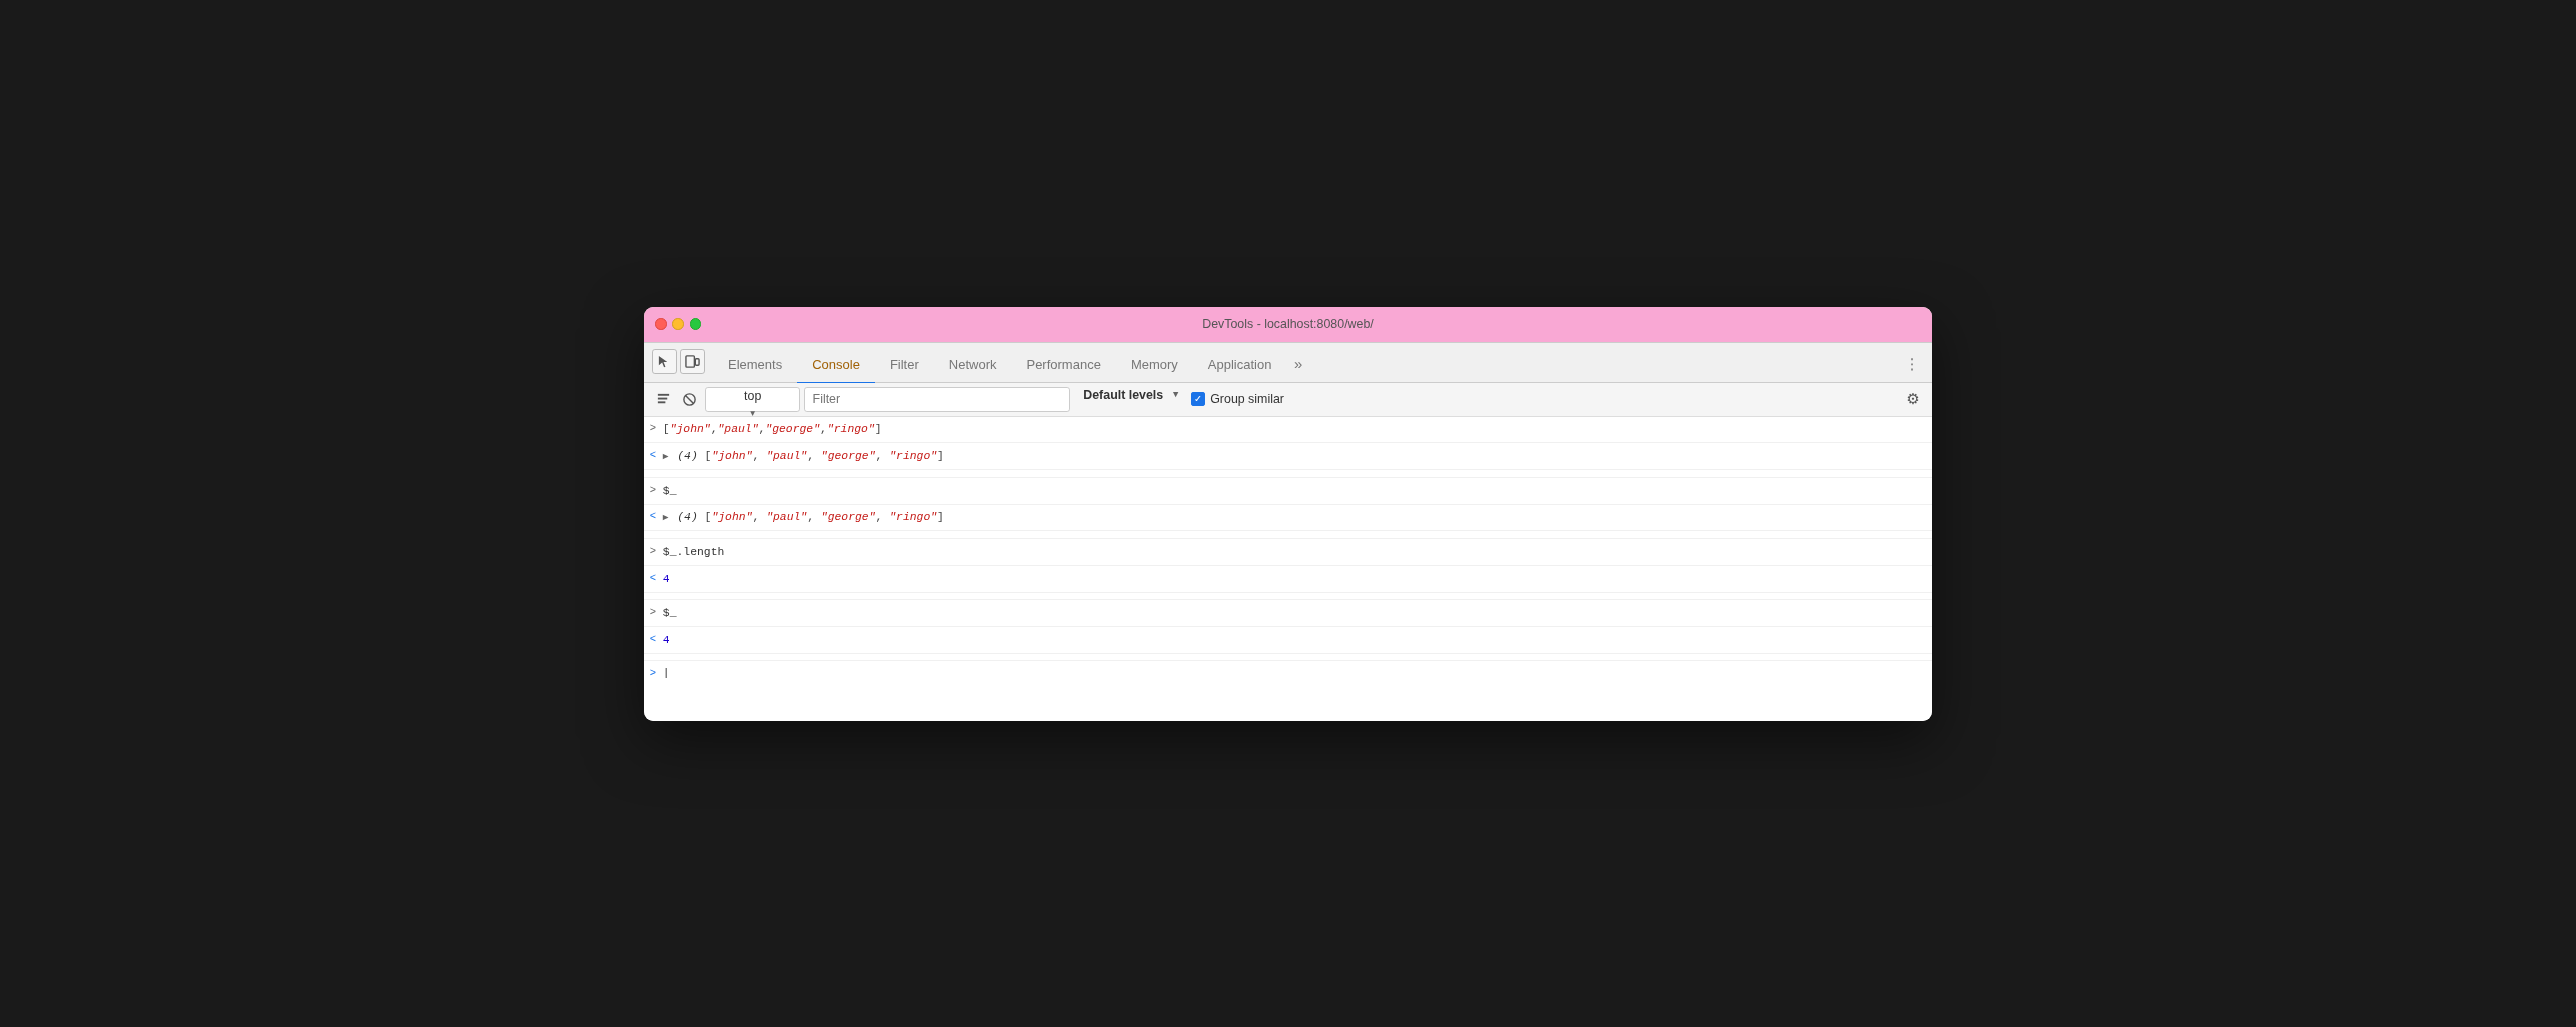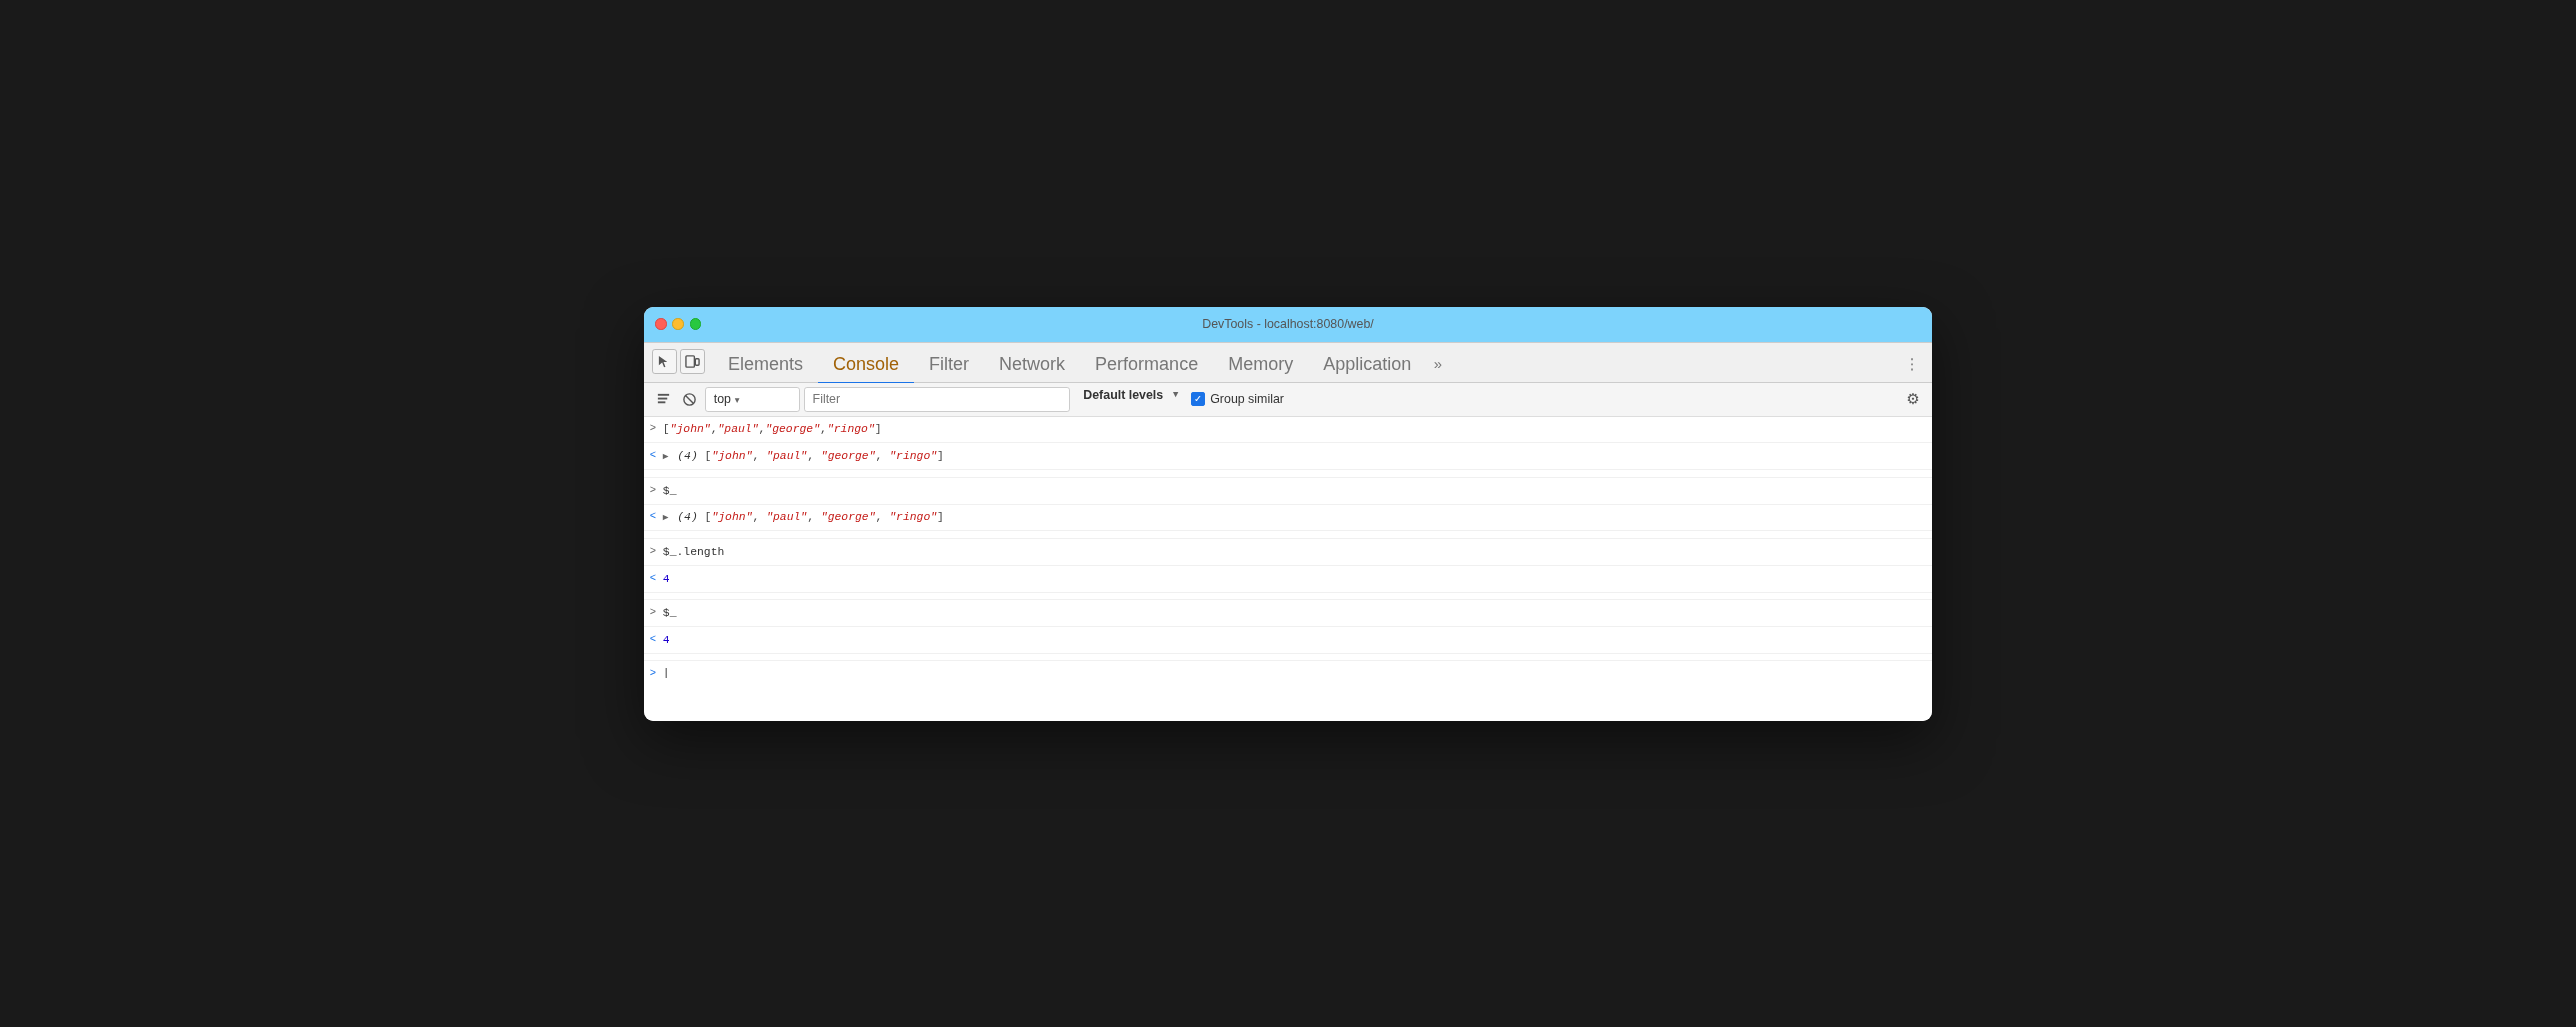--- a/index.html
+++ b/index.html
@@ -16,21 +16,21 @@
     .devtools-window {
       width: 1288px;
       background: #f5f5f5;
       border-radius: 9.5px;
       box-shadow: 0 19px 57px rgba(0,0,0,0.5);
       overflow: hidden;
     }
 
     
     .title-bar {
-      background: #7dd3fc;
+      background: #f9a8d4;
       height: 36px;
       display: flex;
       align-items: center;
       padding: 0 11.4px;
       border-bottom: 1px solid #ccc;
       position: relative;
     }
 
     .traffic-lights {
       display: flex;
@@ -88,21 +88,21 @@
       cursor: pointer;
       color: #555;
       font-size: 13.3px;
     }
 
     .tab {
       height: 36px;
       padding: 0 15px;
       display: flex;
       align-items: center;
-      font-size: 18px;
+      font-size: 13px;
       color: #777;
       cursor: pointer;
       border-bottom: 1.9px solid transparent;
       white-space: nowrap;
       margin-bottom: -1px;
     }
 
     .tab.active {
       color: #a16207;
       border-bottom: 1.9px solid #1a73e8;
@@ -162,20 +162,21 @@
       gap: 3.8px;
       padding: 1.9px 7.6px;
       border: 1px solid #ccc;
       border-radius: 2.9px;
       background: white;
       font-size: 12.4px;
       color: #333;
       cursor: pointer;
       min-width: 95px;
       height: 25px;
+      flex-direction: column;
     }
 
     .context-select .arrow { color: #666; font-size: 9.5px; }
 
     .filter-input {
       flex: 1;
       max-width: 266px;
       height: 25px;
       border: 1px solid #ccc;
       border-radius: 2.9px;

